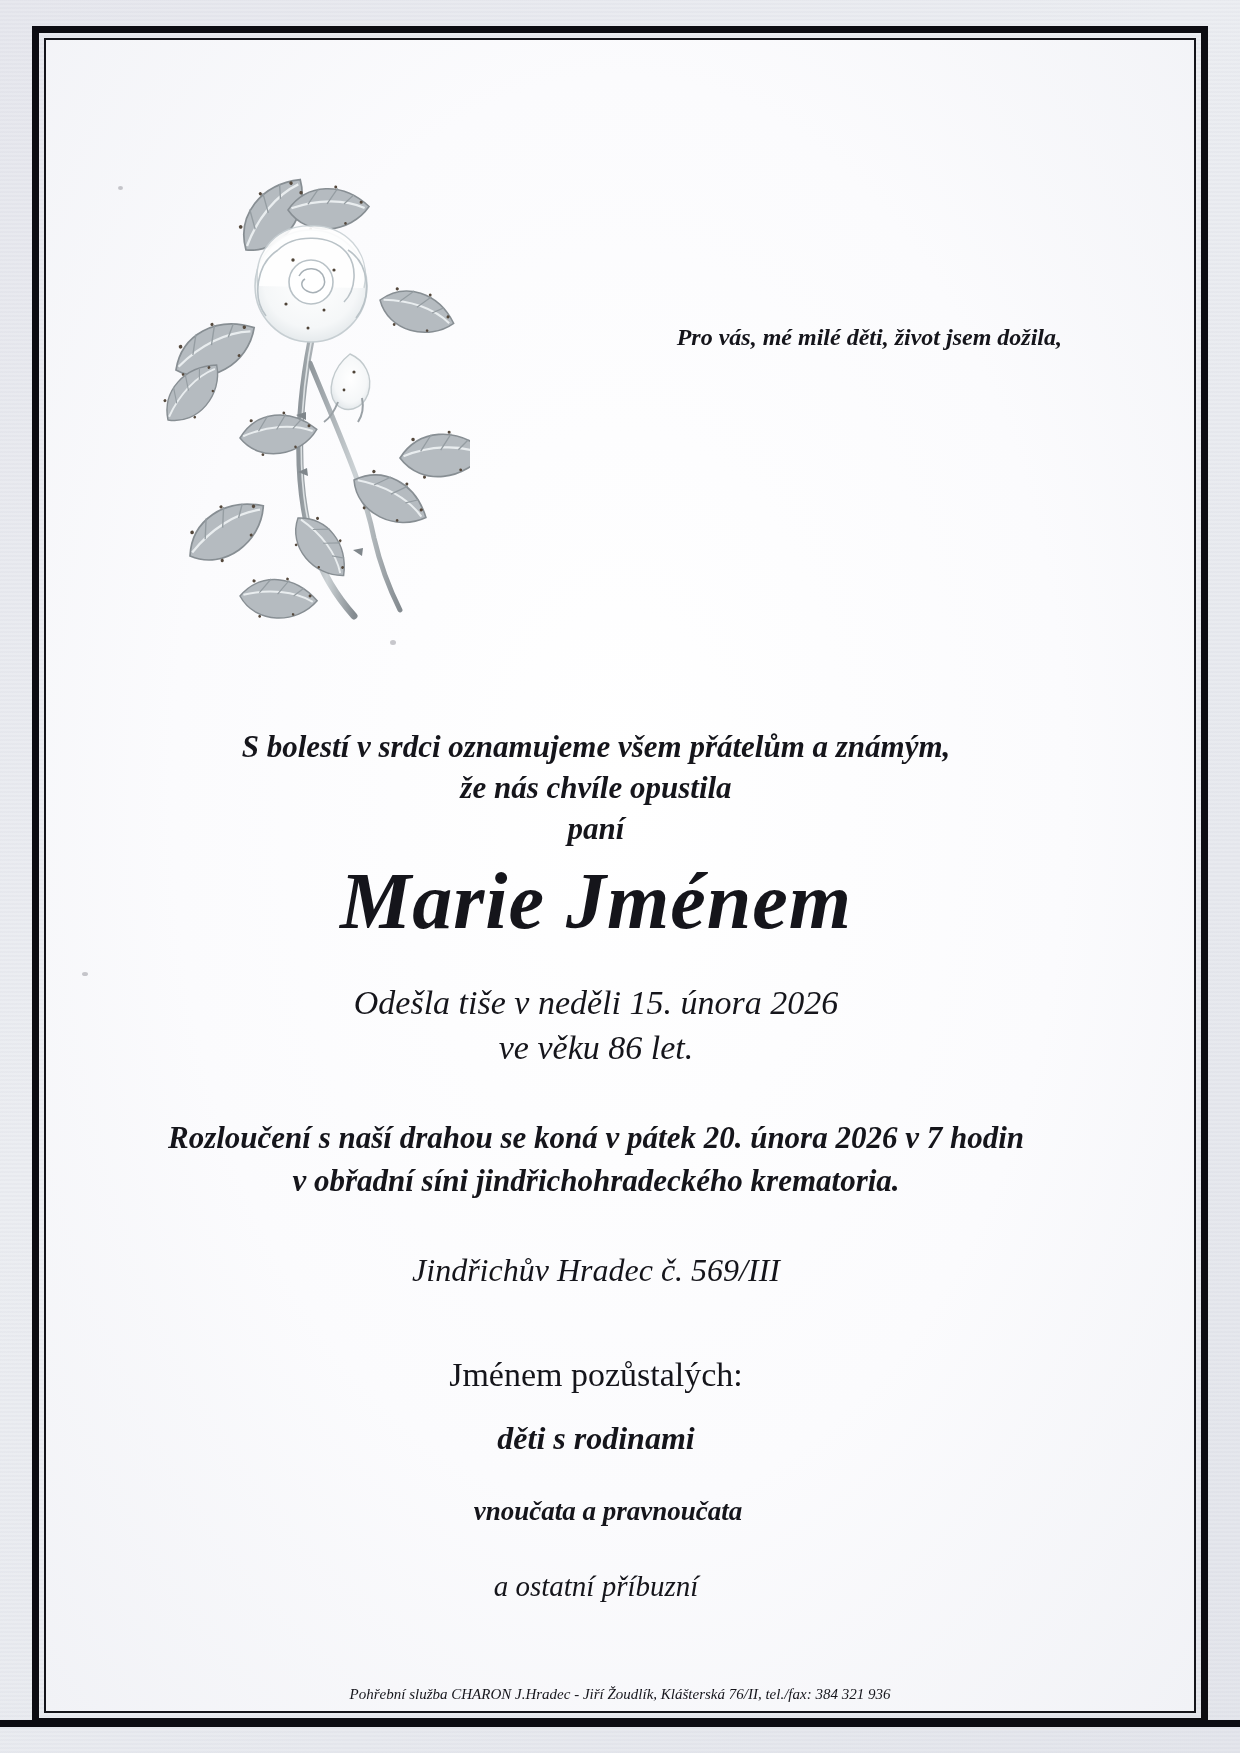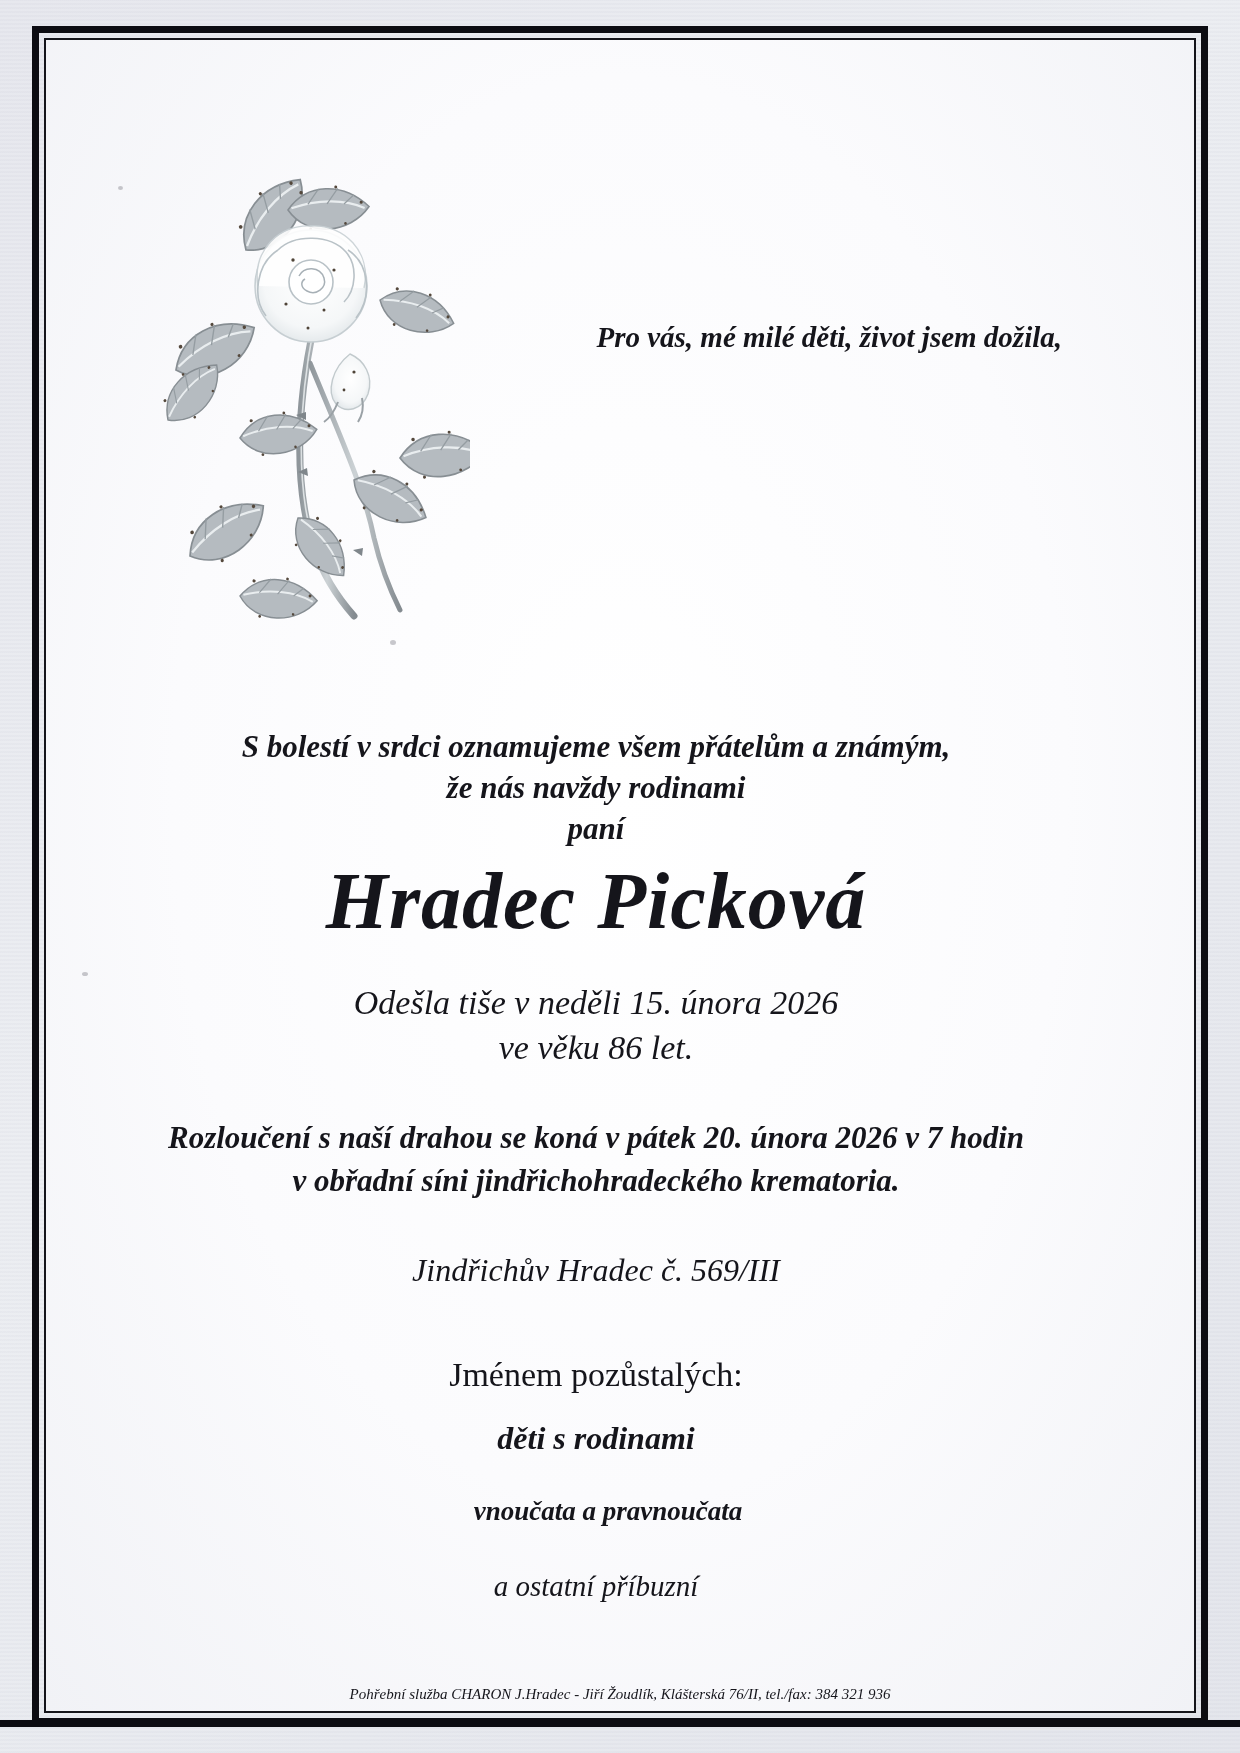--- a/index.html
+++ b/index.html
@@ -24,21 +24,21 @@
     position:absolute;left:44px;top:38px;right:44px;bottom:40px;
     border:2px solid #14141a;pointer-events:none;
   }
   .scan-edge{
     position:absolute;left:0;right:0;bottom:26px;height:7px;background:#0c0c12;
   }
   .txt{position:absolute;white-space:nowrap;}
   .center-col{left:0;right:48px;text-align:center;}
   .quote{
     top:320px;right:178px;text-align:center;
-    font-size:29px;line-height:35px;font-weight:700;font-style:italic;
+    font-size:24px;line-height:35px;font-weight:700;font-style:italic;
   }
   .announce{
     top:726px;font-size:31px;line-height:41px;font-weight:700;font-style:italic;
   }
   .name{
     top:856px;font-size:80px;font-weight:700;font-style:italic;letter-spacing:1px;margin:0;
   }
   .death{top:980px;font-size:34px;line-height:45px;font-style:italic;}
   .ceremony{top:1116px;font-size:31px;line-height:43px;font-weight:700;font-style:italic;}
   .address{top:1252px;font-size:32px;font-style:italic;}
@@ -121,25 +121,25 @@
   <circle cx="206" cy="214" r="1.6" fill="#4f4438"></circle>
   <circle cx="196" cy="232" r="1.4" fill="#4f4438"></circle>
 </svg>
 
 <div class="txt quote">
   <div>Pro vás, mé milé děti, život jsem dožila,</div>
 </div>
 
 <div class="txt center-col announce">
   <div>S bolestí v srdci oznamujeme všem přátelům a známým,</div>
-  <div>že nás navždy rodinami</div>
+  <div>že nás chvíle opustila</div>
   <div>paní</div>
 </div>
 
-<h1 class="txt center-col name">Hradec Picková</h1>
+<h1 class="txt center-col name">Marie Jménem</h1>
 
 <div class="txt center-col death">
   <div>Odešla tiše v neděli 15. února 2026</div>
   <div>ve věku 86 let.</div>
 </div>
 
 <div class="txt center-col ceremony">
   <div>Rozloučení s naší drahou se koná v pátek 20. února 2026 v 7 hodin</div>
   <div>v obřadní síni jindřichohradeckého krematoria.</div>
 </div>

